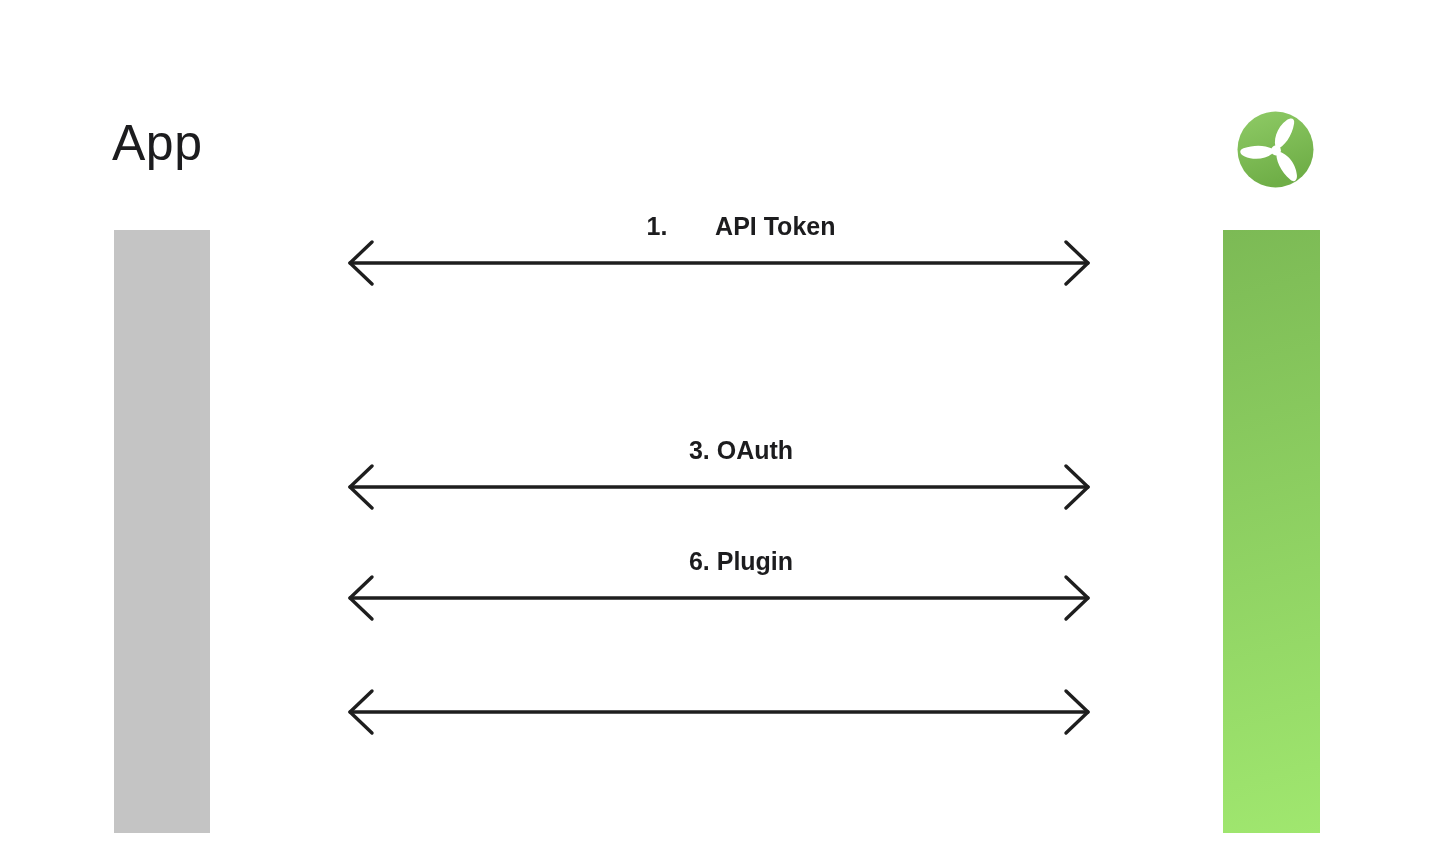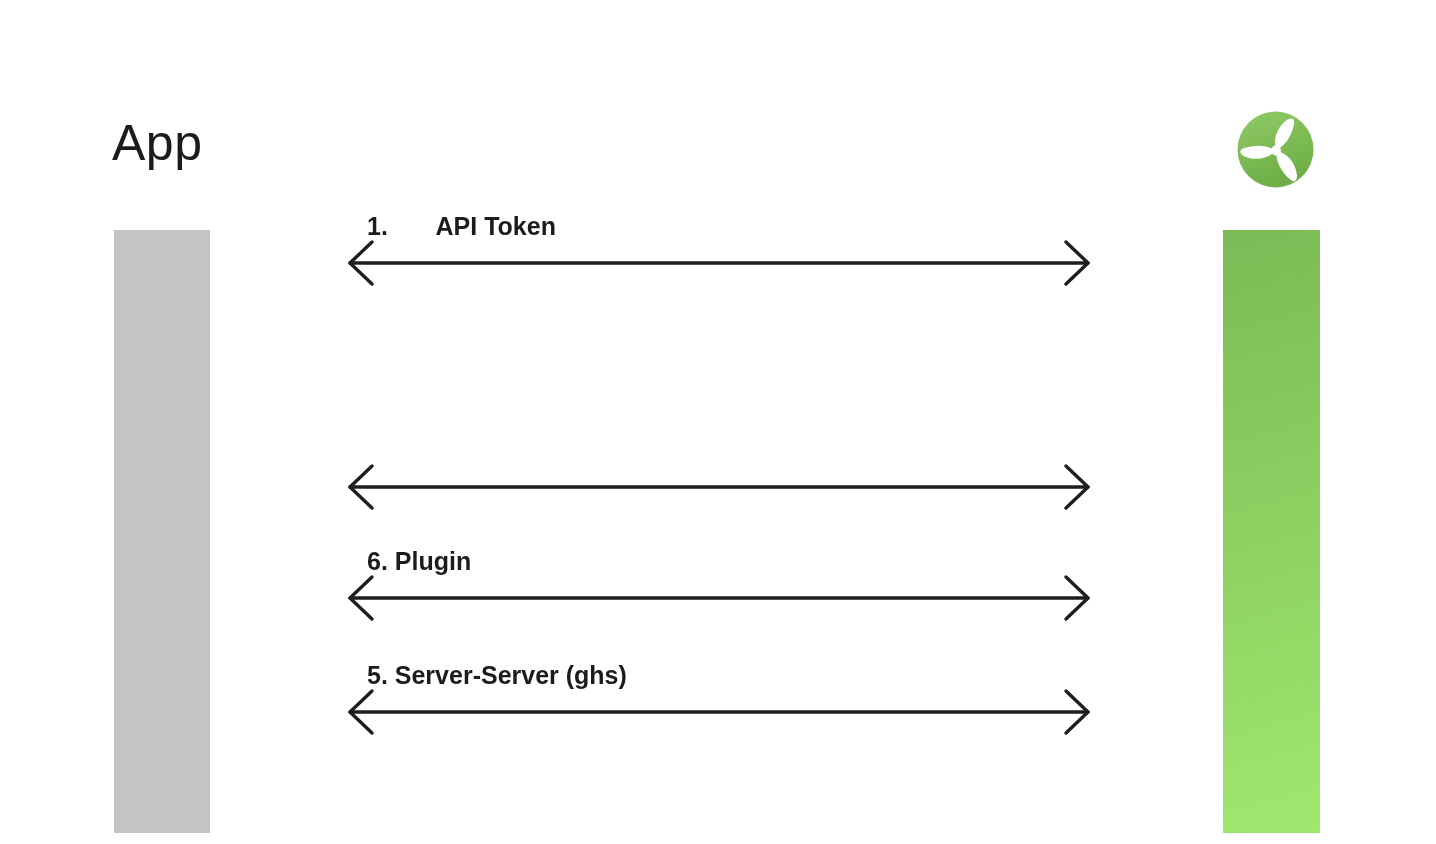--- a/index.html
+++ b/index.html
@@ -70,20 +70,21 @@
     position: absolute;
     left: 0;
     width: 748px;
     height: 76px;
   }
   .arrow-label {
     position: absolute;
     top: 0;
     left: 0;
     width: 100%;
+    text-align: center;
     transform: translateX(22px);
     font-size: 25px;
     font-weight: 700;
     line-height: 30px;
     color: var(--text-color);
     white-space: pre;
   }
   .arrow-svg {
     position: absolute;
     left: 0;
@@ -128,20 +129,21 @@
         <g fill="none" stroke="currentColor" stroke-width="3.4" stroke-linecap="round" stroke-linejoin="round">
           <path d="M5 24 H743"></path>
             <path d="M27 3 L5 24 L27 45"></path>
             <path d="M721 3 L743 24 L721 45"></path>
         </g>
       </svg>
     </div>
 
 
     <div class="arrow-row" style="top:435px">
+      <div class="arrow-label">3. OAuth</div>
       <svg class="arrow-svg" viewBox="0 0 748 48" aria-hidden="true">
         <g fill="none" stroke="currentColor" stroke-width="3.4" stroke-linecap="round" stroke-linejoin="round">
           <path d="M5 24 H743"></path>
             <path d="M27 3 L5 24 L27 45"></path>
             <path d="M721 3 L743 24 L721 45"></path>
         </g>
       </svg>
     </div>
 
     <div class="arrow-row" style="top:546px">
@@ -149,21 +151,20 @@
       <svg class="arrow-svg" viewBox="0 0 748 48" aria-hidden="true">
         <g fill="none" stroke="currentColor" stroke-width="3.4" stroke-linecap="round" stroke-linejoin="round">
           <path d="M5 24 H743"></path>
             <path d="M27 3 L5 24 L27 45"></path>
             <path d="M721 3 L743 24 L721 45"></path>
         </g>
       </svg>
     </div>
 
     <div class="arrow-row" style="top:660px">
-      <div class="arrow-label">5. Server-Server (ghs)</div>
       <svg class="arrow-svg" viewBox="0 0 748 48" aria-hidden="true">
         <g fill="none" stroke="currentColor" stroke-width="3.4" stroke-linecap="round" stroke-linejoin="round">
           <path d="M5 24 H743"></path>
             <path d="M27 3 L5 24 L27 45"></path>
             <path d="M721 3 L743 24 L721 45"></path>
         </g>
       </svg>
     </div>
 
   </div>

